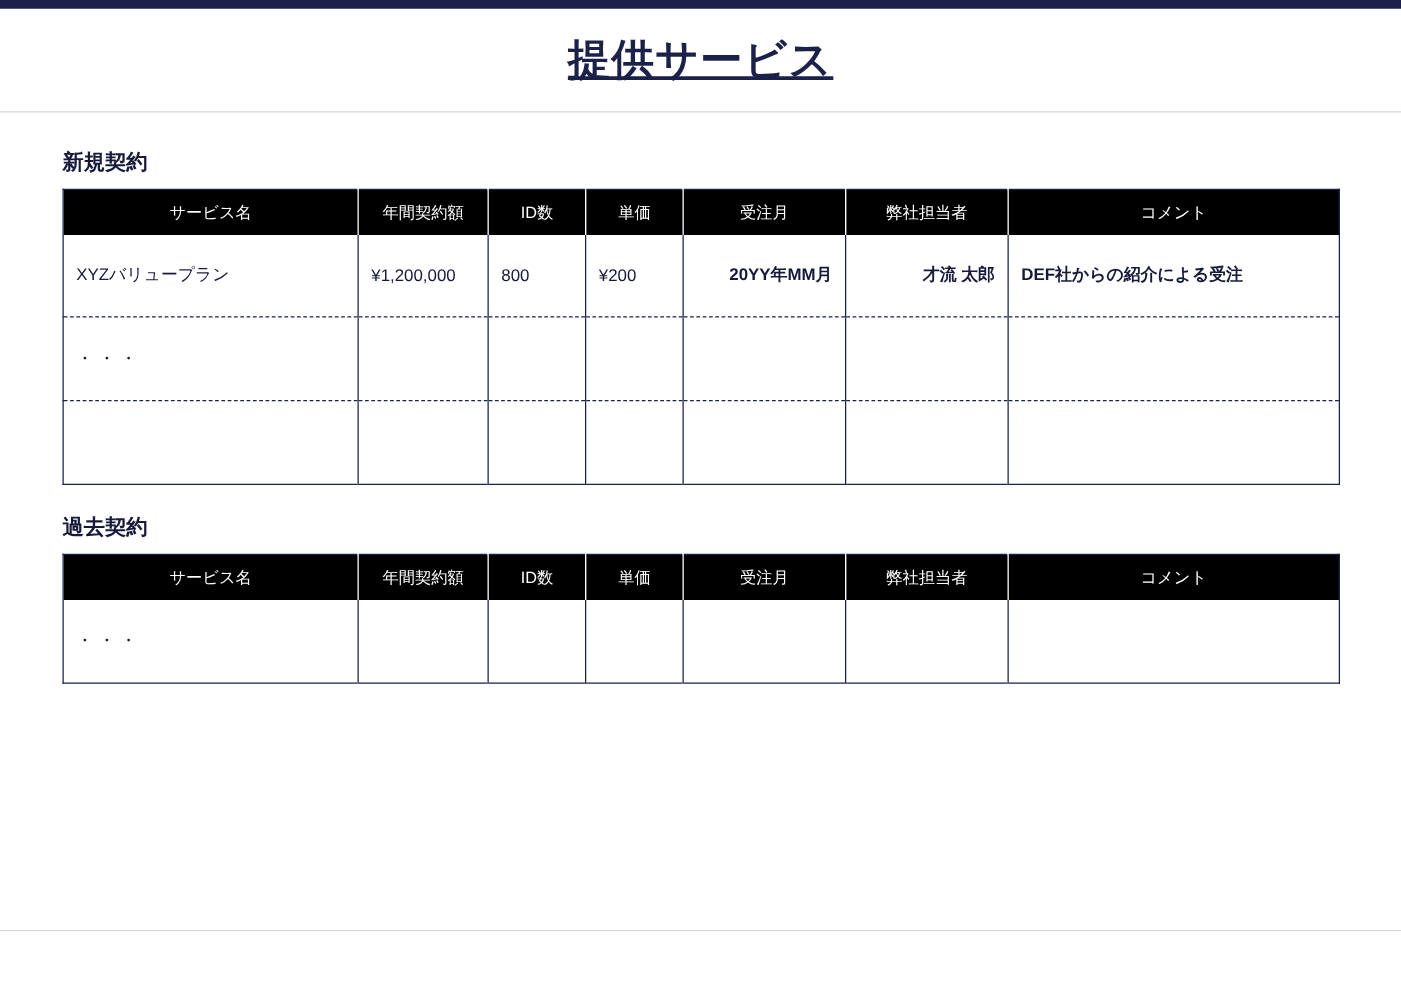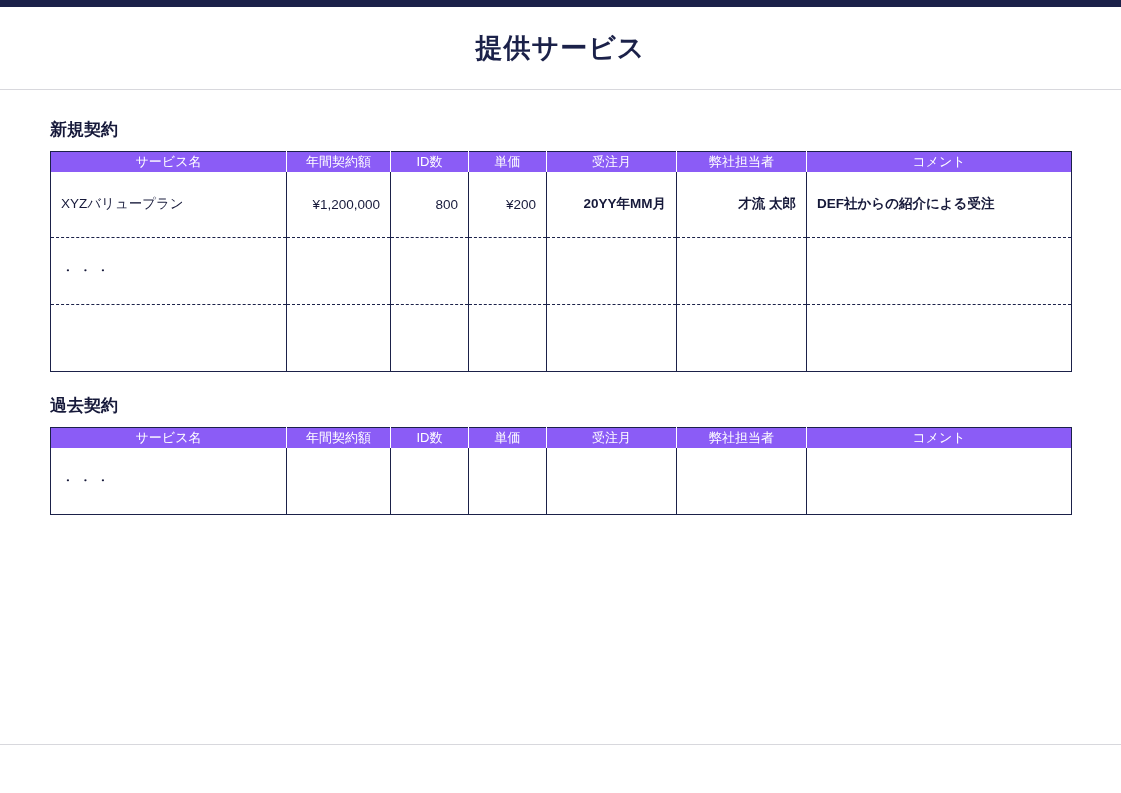--- a/index.html
+++ b/index.html
@@ -26,49 +26,50 @@
     width: 100%;
   }
   .title-area {
     height: 82px;
     border-bottom: 1px solid #d8d8dd;
     display: flex;
     align-items: center;
     justify-content: center;
   }
   .page-title {
-    font-size: 27px;
+    font-size: 34px;
     font-weight: bold;
     color: #1b2149;
     letter-spacing: 1px;
+    text-decoration: underline;
   }
   .content {
     padding: 28px 58px 0 50px;
   }
   .section-heading {
     font-size: 17px;
     font-weight: bold;
     color: #16193a;
     margin: 0 0 10px 0;
   }
   .section + .section {
     margin-top: 22px;
   }
   table.data-table {
     border-collapse: collapse;
     width: 1021px;
     table-layout: fixed;
     border: 1px solid #1b2149;
   }
   table.data-table thead th {
-    background: #8b5cf6;
+    background: #000000;
     color: #ffffff;
     font-size: 13px;
     font-weight: normal;
-    height: 20px;
+    height: 36px;
     text-align: center;
     border-right: 1px solid #ffffff;
     padding: 0 6px;
     box-sizing: border-box;
   }
   table.data-table thead th:last-child {
     border-right: none;
   }
   table.data-table tbody td {
     font-size: 13.5px;
@@ -89,21 +90,21 @@
   }
   .col-service { width: 236px; }
   .col-amount  { width: 104px; }
   .col-ids     { width: 78px; }
   .col-price   { width: 78px; }
   .col-month   { width: 130px; }
   .col-owner   { width: 130px; }
   .col-comment { width: 265px; }
 
   .ta-left   { text-align: left; }
-  .ta-right  { text-align: right; }
+  .ta-right  { text-align: left; }
   .ta-center { text-align: right; font-weight: bold; }
 
   .row-h1 td { height: 66px; }
   .row-h2 td { height: 67px; }
   .row-h3 td { height: 67px; }
   .dots {
     letter-spacing: 4px;
     font-size: 14px;
   }
   .bottom-rule {

